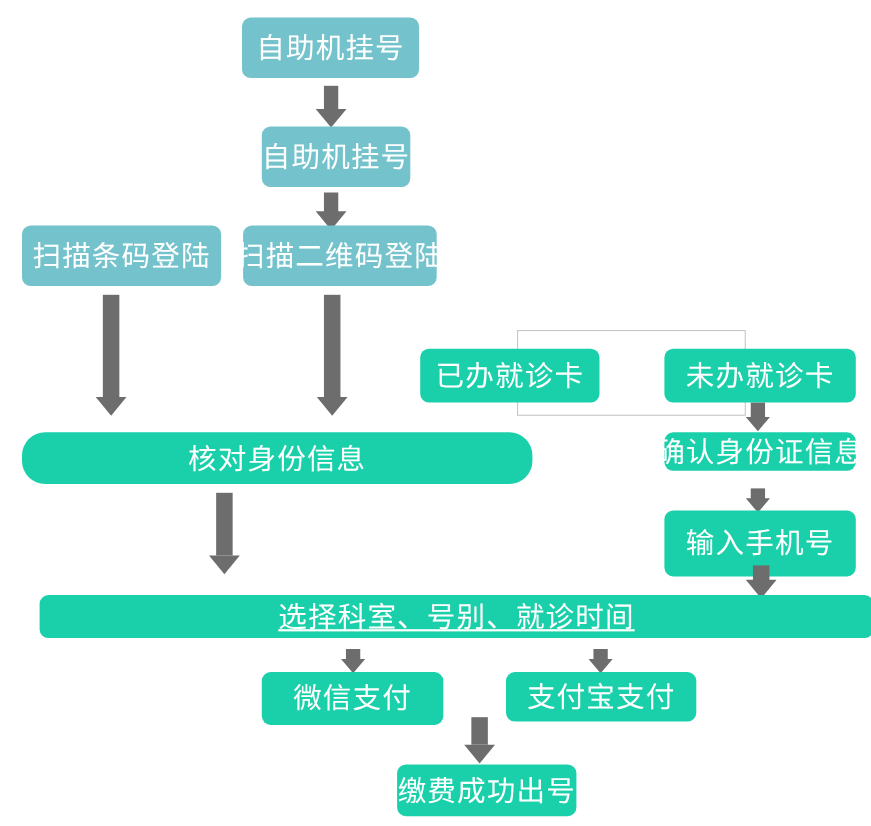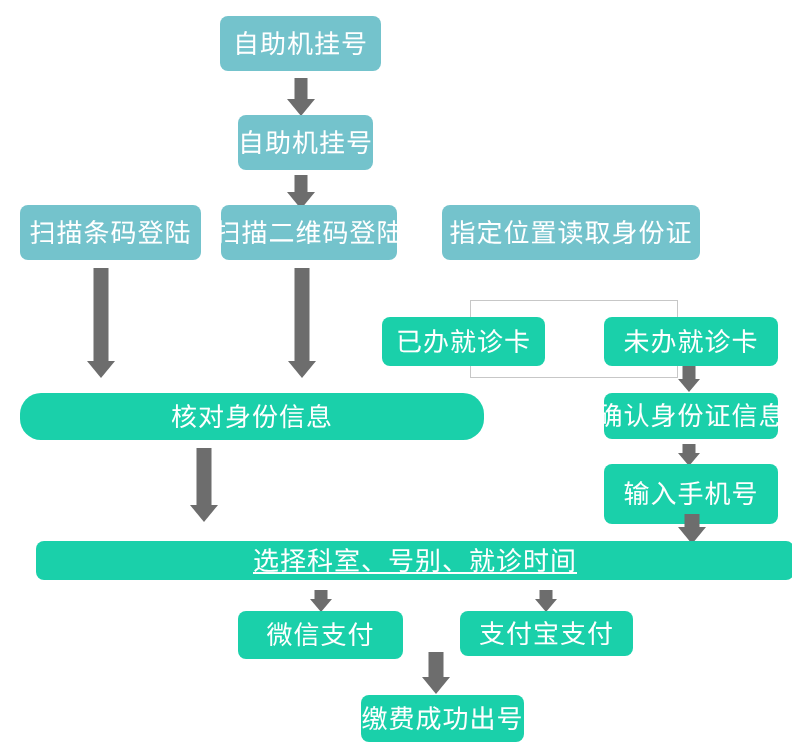--- a/index.html
+++ b/index.html
@@ -87,21 +87,20 @@
 
   <div class="arrow" style="left:286px; top:175px; width:30px; height:34px;">
     <div class="shaft" style="width:13px; height:19px;"></div>
     <div class="head"></div>
   </div>
 
   <div class="node teal" style="left:20px; top:205px; width:181px; height:55px;text-align:center;">扫描条码登陆</div>
 
   <div class="node teal" style="left:221px; top:205px; width:176px; height:55px;">扫描二维码登陆</div>
 
-  <div class="node teal" style="left:442px; top:205px; width:258px; height:55px;">指定位置读取身份证</div>
 
   <div class="arrow" style="left:85px; top:268px; width:32px; height:110px;">
     <div class="shaft" style="width:15px; height:93px;"></div>
     <div class="head"></div>
   </div>
 
   <div class="arrow" style="left:286px; top:268px; width:32px; height:110px;">
     <div class="shaft" style="width:15px; height:93px;"></div>
     <div class="head"></div>
   </div>
@@ -112,21 +111,21 @@
 
   <div class="node green" style="left:382px; top:317px; width:163px; height:49px;">已办就诊卡</div>
 
   <div class="arrow small" style="left:676px; top:366px; width:26px; height:26px;">
     <div class="shaft" style="width:13px; height:14px;"></div>
     <div class="head"></div>
   </div>
 
   <div class="node green" style="left:20px; top:393px; width:464px; height:47px;border-radius:21px;">核对身份信息</div>
 
-  <div class="node green" style="left:604px; top:393px; width:174px; height:46px;">确认身份证信息</div>
+  <div class="node green" style="left:604px; top:393px; width:174px; height:35px;">确认身份证信息</div>
 
   <div class="arrow" style="left:188px; top:448px; width:32px; height:74px;">
     <div class="shaft" style="width:15px; height:57px;"></div>
     <div class="head"></div>
   </div>
 
   <div class="arrow small" style="left:676px; top:444px; width:26px; height:22px;">
     <div class="shaft" style="width:13px; height:10px;"></div>
     <div class="head"></div>
   </div>

